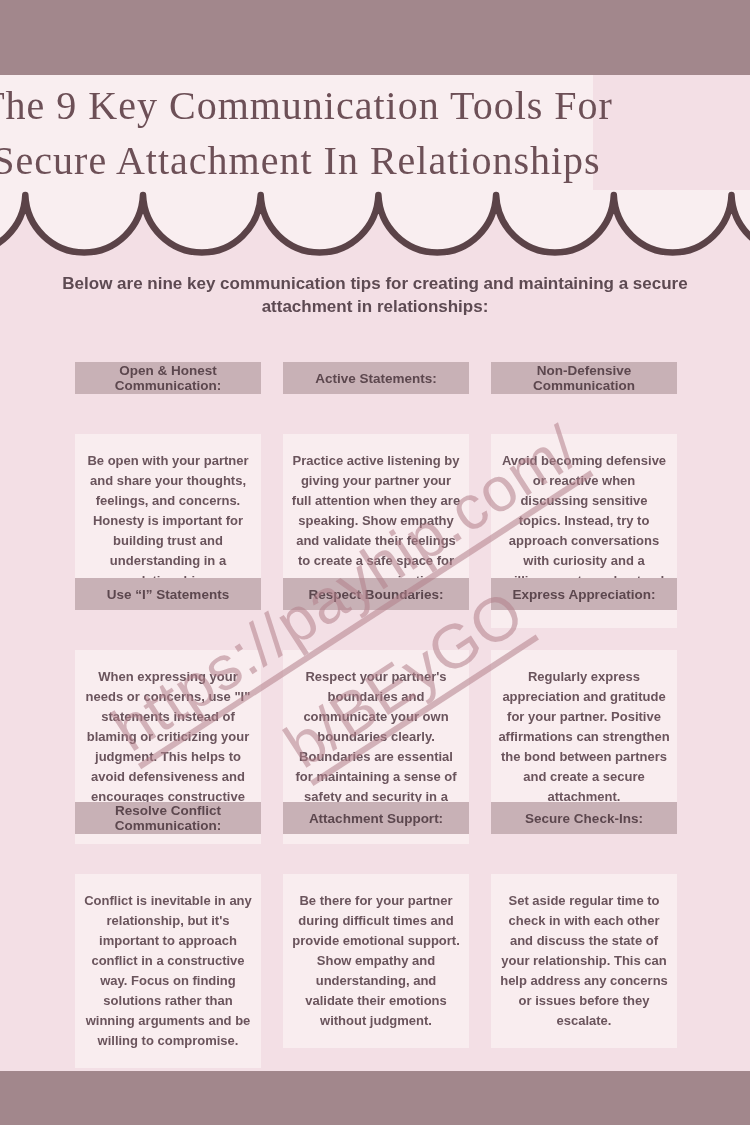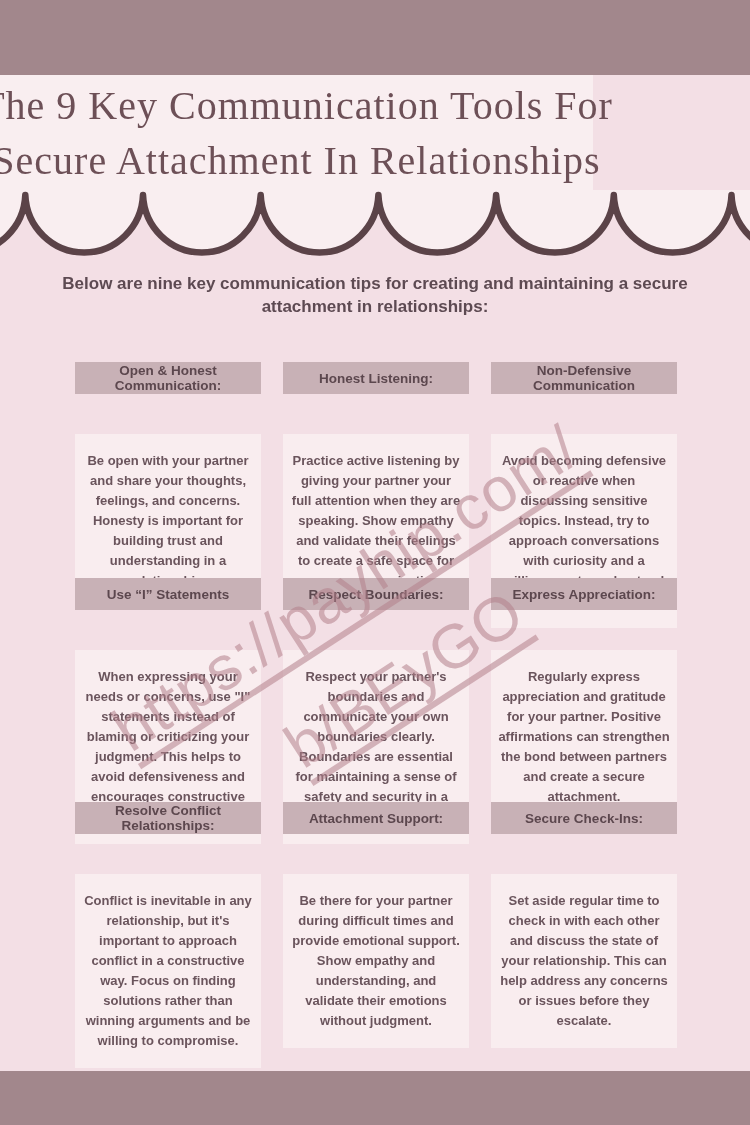--- a/index.html
+++ b/index.html
@@ -89,41 +89,41 @@
 <div class="intro">
   <div class="intro-text">Below are nine key communication tips for creating and maintaining a secure attachment in relationships:</div>
 </div>
 
 <div class="grid">
   <div class="card">
     <div class="card-header">Open &amp; Honest Communication:</div>
     <div class="card-body">Be open with your partner and share your thoughts, feelings, and concerns. Honesty is important for building trust and understanding in a relationship.</div>
   </div>
   <div class="card">
-    <div class="card-header">Honest Listening:</div>
+    <div class="card-header">Active Statements:</div>
     <div class="card-body">Practice active listening by giving your partner your full attention when they are speaking. Show empathy and validate their feelings to create a safe space for open communication.</div>
   </div>
   <div class="card">
     <div class="card-header">Non-Defensive Communication</div>
     <div class="card-body">Avoid becoming defensive or reactive when discussing sensitive topics. Instead, try to approach conversations with curiosity and a willingness to understand your partner's perspective.</div>
   </div>
   <div class="card">
     <div class="card-header">Use “I” Statements</div>
     <div class="card-body">When expressing your needs or concerns, use "I" statements instead of blaming or criticizing your judgment. This helps to avoid defensiveness and encourages constructive dialogue.</div>
   </div>
   <div class="card">
     <div class="card-header">Respect Boundaries:</div>
     <div class="card-body">Respect your partner's boundaries and communicate your own boundaries clearly. Boundaries are essential for maintaining a sense of safety and security in a relationship.</div>
   </div>
   <div class="card">
     <div class="card-header">Express Appreciation:</div>
     <div class="card-body">Regularly express appreciation and gratitude for your partner. Positive affirmations can strengthen the bond between partners and create a secure attachment.</div>
   </div>
   <div class="card">
-    <div class="card-header">Resolve Conflict Relationships:</div>
+    <div class="card-header">Resolve Conflict Communication:</div>
     <div class="card-body">Conflict is inevitable in any relationship, but it's important to approach conflict in a constructive way. Focus on finding solutions rather than winning arguments and be willing to compromise.</div>
   </div>
   <div class="card">
     <div class="card-header">Attachment Support:</div>
     <div class="card-body">Be there for your partner during difficult times and provide emotional support. Show empathy and understanding, and validate their emotions without judgment.</div>
   </div>
   <div class="card">
     <div class="card-header">Secure Check-Ins:</div>
     <div class="card-body">Set aside regular time to check in with each other and discuss the state of your relationship. This can help address any concerns or issues before they escalate.</div>
   </div>

